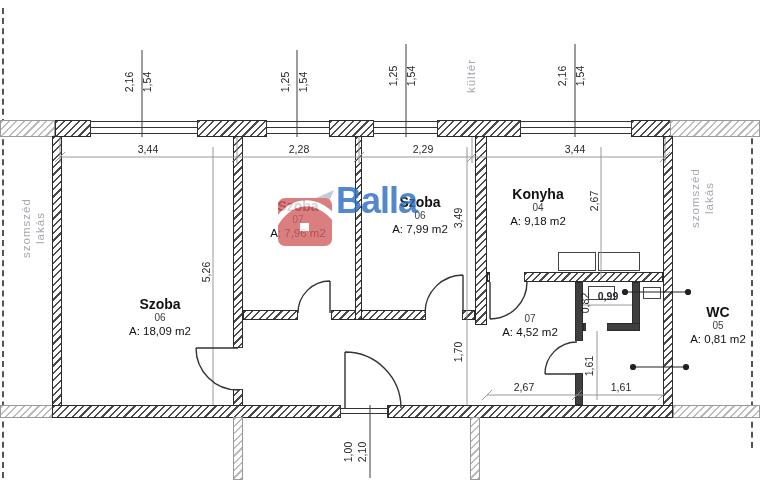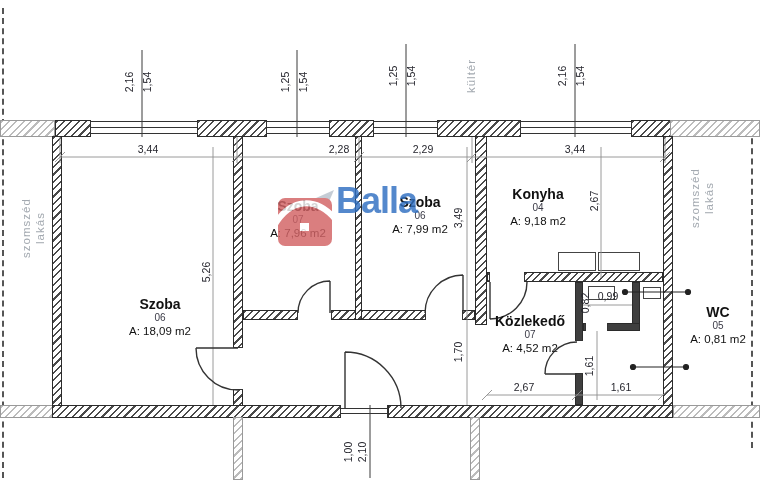--- a/index.html
+++ b/index.html
@@ -161,51 +161,50 @@
     <div class="rname">Szoba</div>
     <div class="rnum">06</div>
     <div class="rarea">A: 7,99 m2</div>
   </div>
   <div class="room" style="left:494px;top:186px;width:88px;">
     <div class="rname">Konyha</div>
     <div class="rnum">04</div>
     <div class="rarea">A: 9,18 m2</div>
   </div>
   <div class="room" style="left:478px;top:313px;width:104px;">
-    <div class="rname">Közlekedő</div>
     <div class="rnum">07</div>
     <div class="rarea">A: 4,52 m2</div>
   </div>
   <div class="room" style="left:678px;top:268px;width:80px;margin-top:36px;">
     <div class="rname">WC</div>
     <div class="rnum">05</div>
     <div class="rarea">A: 0,81 m2</div>
   </div>
 
   <span class="dim rot" style="left:129px;top:82px;">2,16</span>
   <span class="dim rot" style="left:147px;top:82px;">1,54</span>
   <span class="dim rot" style="left:285px;top:82px;">1,25</span>
   <span class="dim rot" style="left:303px;top:82px;">1,54</span>
   <span class="dim rot" style="left:393px;top:76px;">1,25</span>
   <span class="dim rot" style="left:411px;top:76px;">1,54</span>
   <span class="dim rot" style="left:562px;top:76px;">2,16</span>
   <span class="dim rot" style="left:580px;top:76px;">1,54</span>
 
   <span class="dim" style="left:148px;top:149px;">3,44</span>
-  <span class="dim" style="left:299px;top:149px;margin-left:40px;">2,28</span>
+  <span class="dim" style="left:299px;top:149px;">2,28</span>
   <span class="dim" style="left:423px;top:149px;">2,29</span>
   <span class="dim" style="left:575px;top:149px;">3,44</span>
 
   <span class="dim rot" style="left:206px;top:272px;">5,26</span>
   <span class="dim rot" style="left:458px;top:218px;">3,49</span>
   <span class="dim rot" style="left:594px;top:201px;">2,67</span>
   <span class="dim rot" style="left:458px;top:352px;">1,70</span>
   <span class="dim rot" style="left:589px;top:366px;">1,61</span>
   <span class="dim rot" style="left:585px;top:303px;">0,82</span>
-  <span class="dim" style="left:608px;top:296px;">0,99</span>
+  <span class="dim" style="left:608px;top:296px;font-weight:bold;">0,99</span>
   <span class="dim" style="left:524px;top:387px;">2,67</span>
   <span class="dim" style="left:621px;top:387px;">1,61</span>
   <span class="dim rot" style="left:348px;top:452px;">1,00</span>
   <span class="dim rot" style="left:362px;top:452px;">2,10</span>
 
   <div class="wm">
     <svg class="wm-icon" width="60" height="60" viewBox="0 0 60 60">
       <path d="M40 10 L58 2 L52 16 Z" fill="#b9c2cc"></path>
       <rect x="2" y="10" width="54" height="48" rx="7" fill="#d26264"></rect>
       <path d="M-2 38 C14 10 40 8 60 32" stroke="#fff" stroke-width="6" fill="none"></path>

